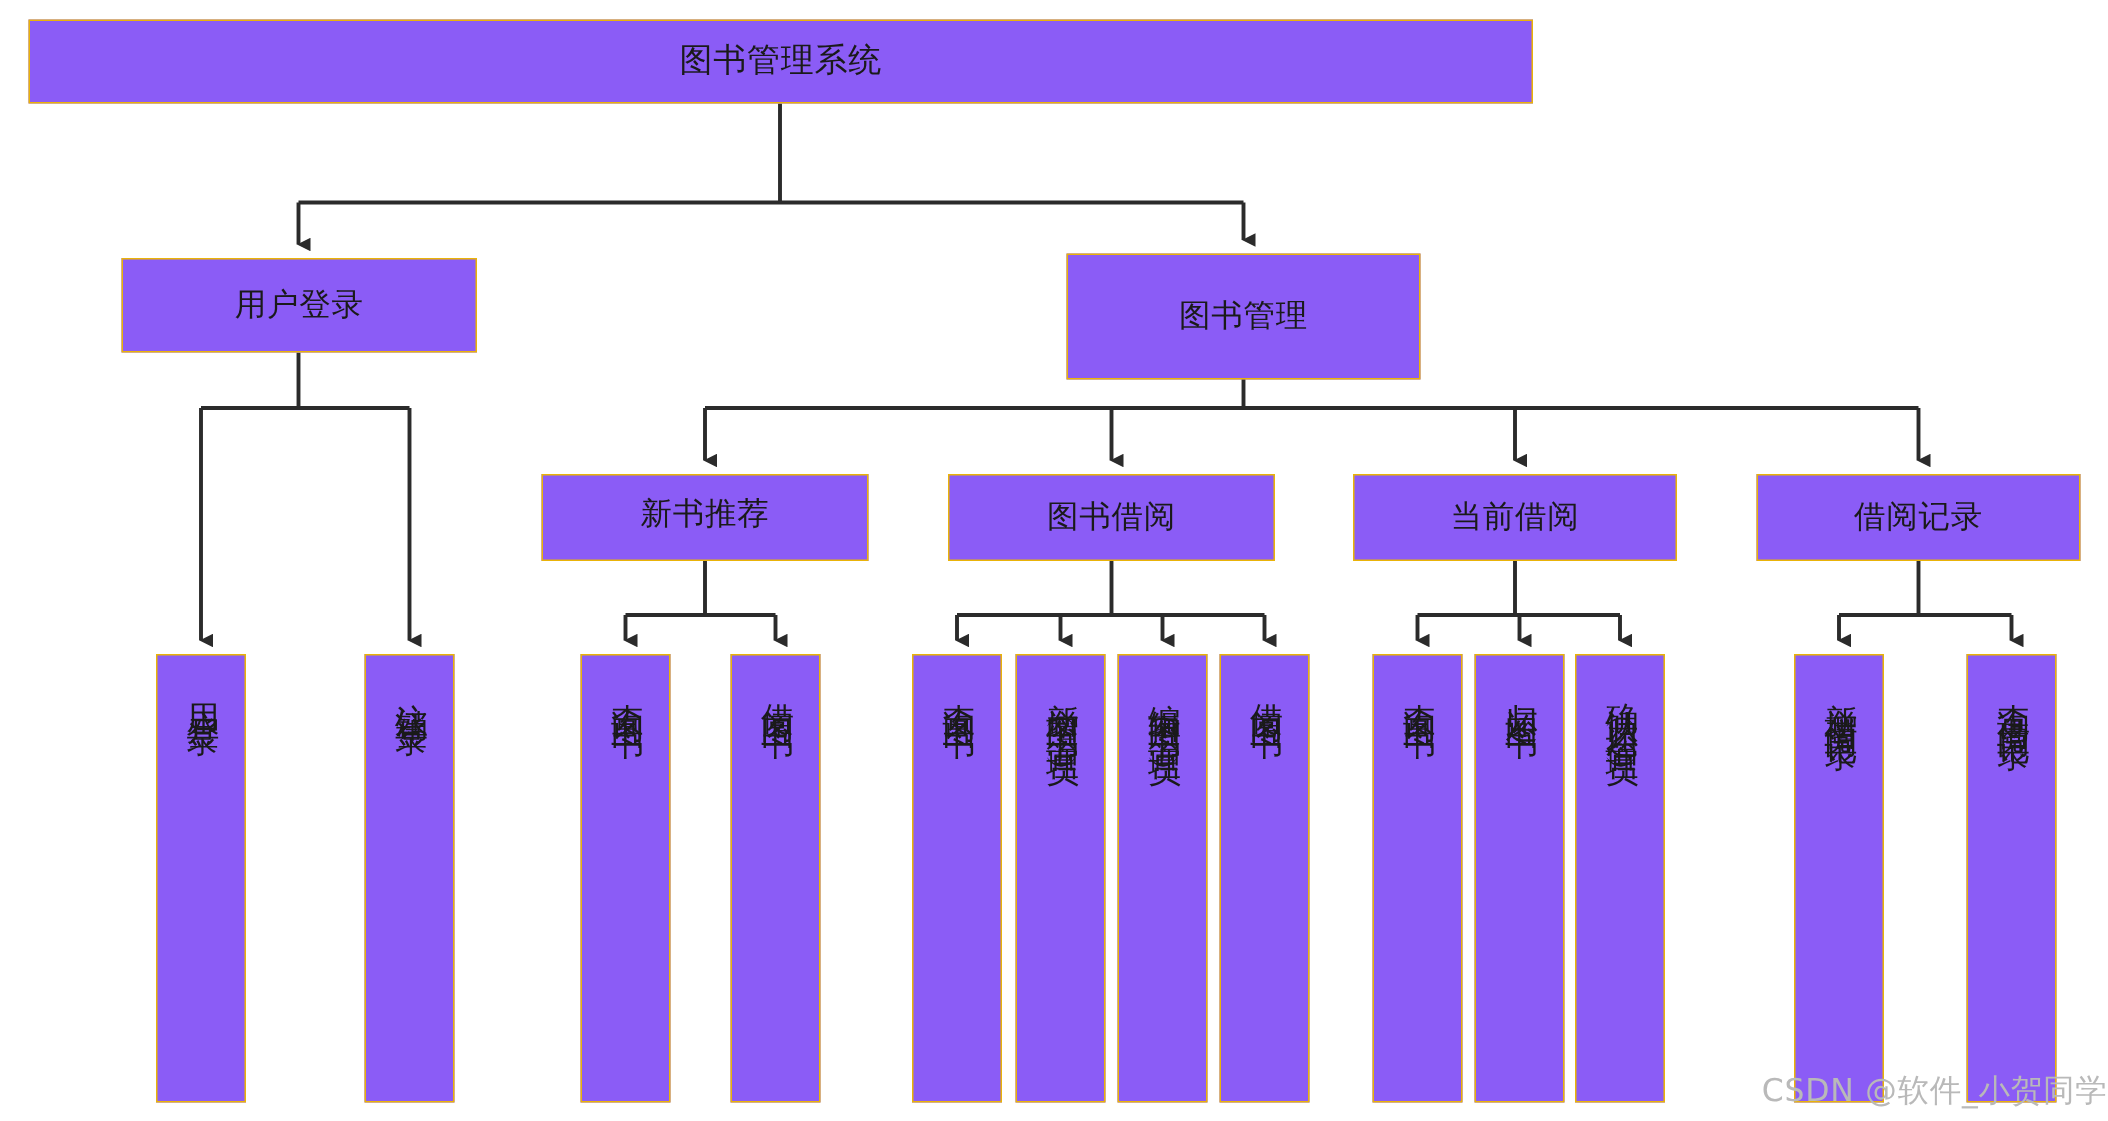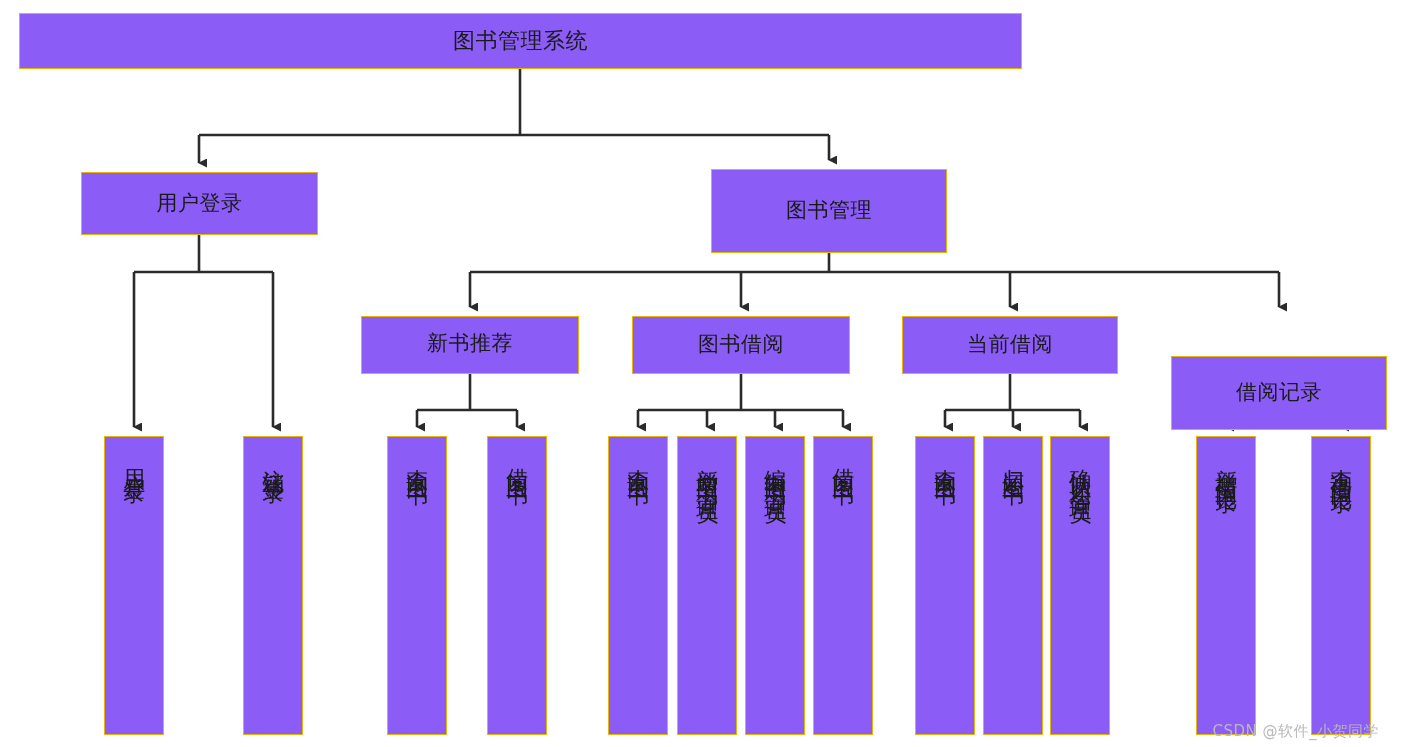--- a/index.html
+++ b/index.html
@@ -50,24 +50,24 @@
   .node-box.vertical .node-label {
     writing-mode: vertical-rl;
     text-orientation: upright;
     letter-spacing: 5px;
     font-size: 22px;
     white-space: nowrap;
   }
   .root .node-label { font-size: 22px; }
   #watermark {
     position: absolute;
-    right: 26px;
+    right: 0;
     bottom: 6px;
     color: #b9b9b9;
-    font-size: 15px;
+    font-size: 21px;
     letter-spacing: 0.5px;
     white-space: nowrap;
     pointer-events: none;
   }
 </style>
 </head>
 <body>
 
 <div id="canvas">
 
@@ -134,21 +134,21 @@
 
   <div class="node-box" style="left:361px; top:316px; width:218px; height:58px;font-family:Liberation Mono, monospace;">
     <span class="node-label">新书推荐</span>
   </div>
   <div class="node-box" style="left:632px; top:316px; width:218px; height:58px;">
     <span class="node-label">图书借阅</span>
   </div>
   <div class="node-box" style="left:902px; top:316px; width:216px; height:58px;">
     <span class="node-label">当前借阅</span>
   </div>
-  <div class="node-box" style="left:1171px; top:316px; width:216px; height:74px;margin-top:40px;">
+  <div class="node-box" style="left:1171px; top:316px; width:216px; height:58px;">
     <span class="node-label">借阅记录</span>
   </div>
 
   <div class="node-box vertical" style="left:104px; top:436px; width:60px; height:299px;">
     <span class="node-label">用户登录</span>
   </div>
   <div class="node-box vertical" style="left:243px; top:436px; width:60px; height:299px;">
     <span class="node-label">注销登录</span>
   </div>
 

